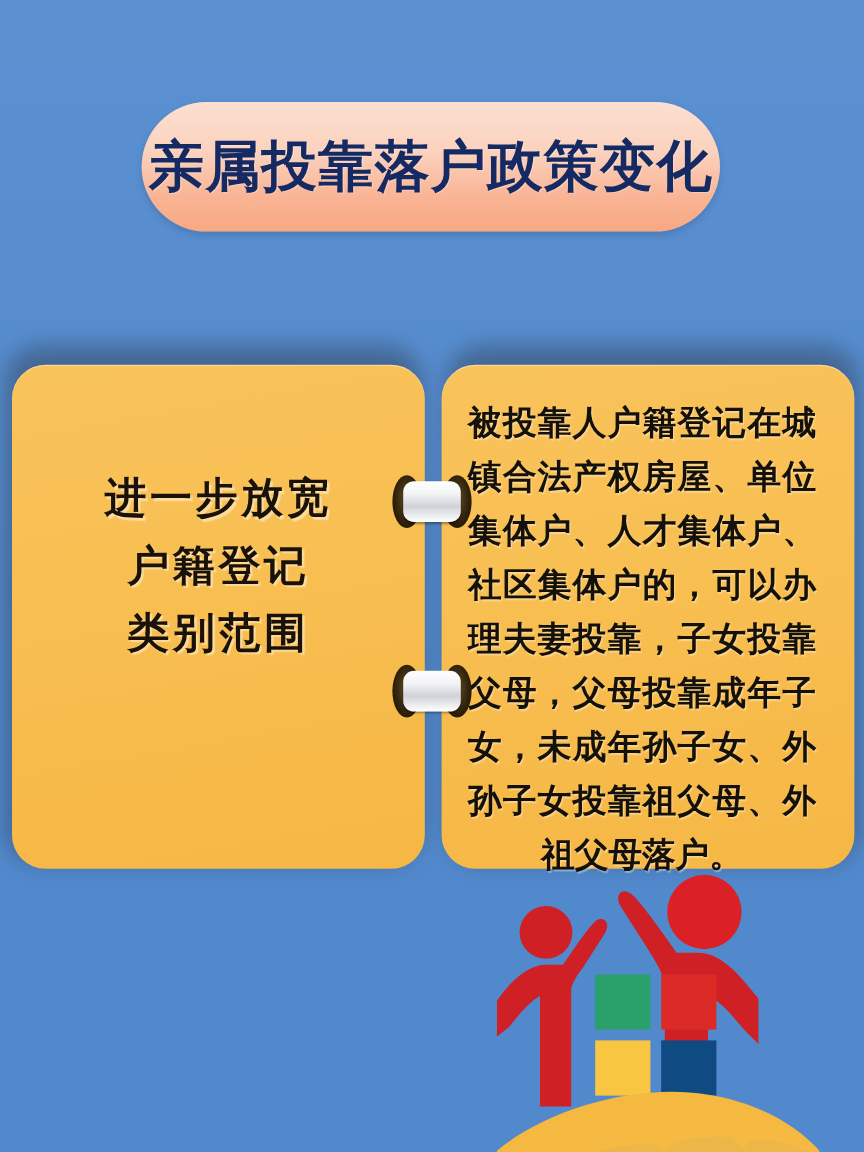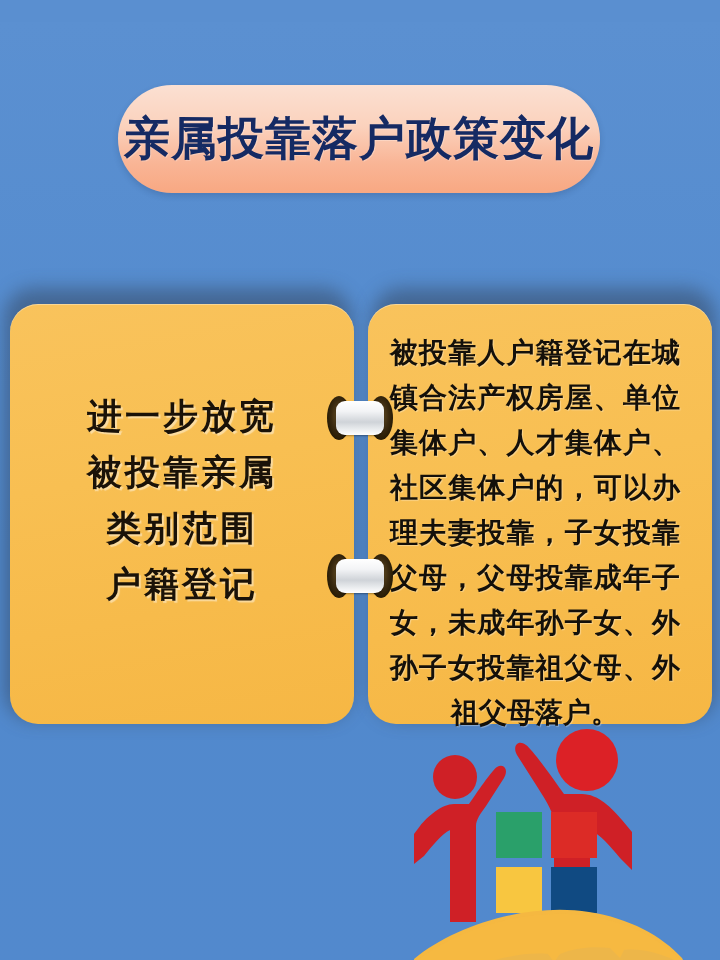--- a/index.html
+++ b/index.html
@@ -187,23 +187,22 @@
   </div>
 
   <div class="cards">
 
     <div class="card-shadow left"></div>
     <div class="card-shadow right"></div>
 
     <div class="card left">
       <div class="card-left-text">
         <span class="line">进一步放宽</span>
-        <span class="line">被投靠亲属</span>
+        <span class="line">户籍登记</span>
         <span class="line">类别范围</span>
-        <span class="line">户籍登记</span>
       </div>
     </div>
 
     <div class="card right">
       <div class="card-right-text">被投靠人户籍登记在城镇合法产权房屋、单位集体户、人才集体户、社区集体户的，可以办理夫妻投靠，子女投靠父母，父母投靠成年子女，未成年孙子女、外孙子女投靠祖父母、外祖父母落户。</div>
     </div>
 
     <div class="ring one">
       <div class="cap l"></div>
       <div class="cap r"></div>

